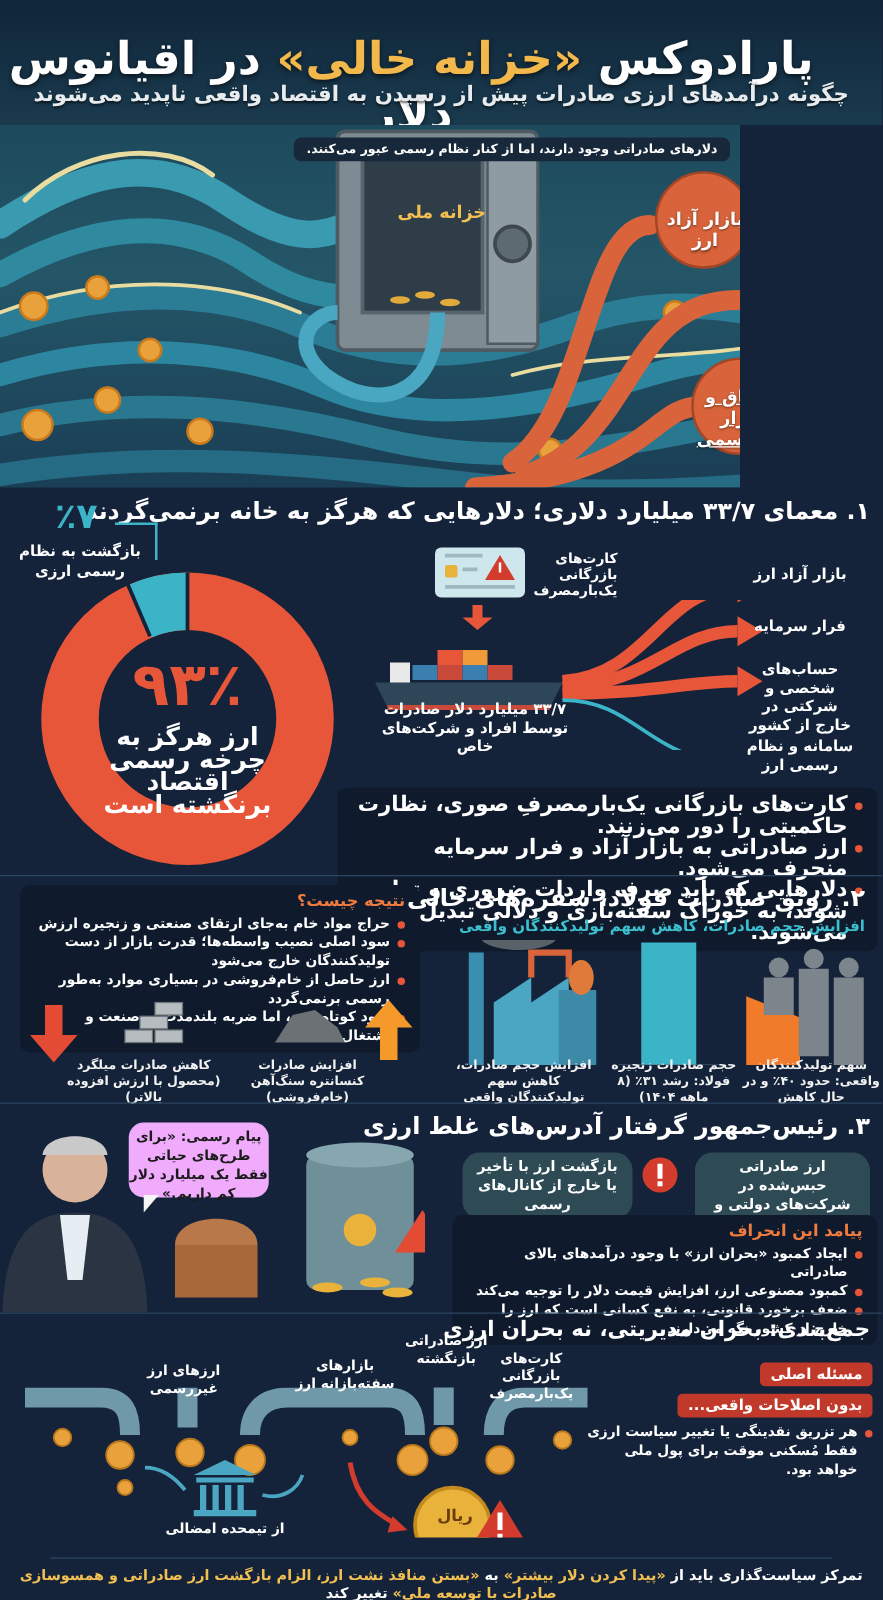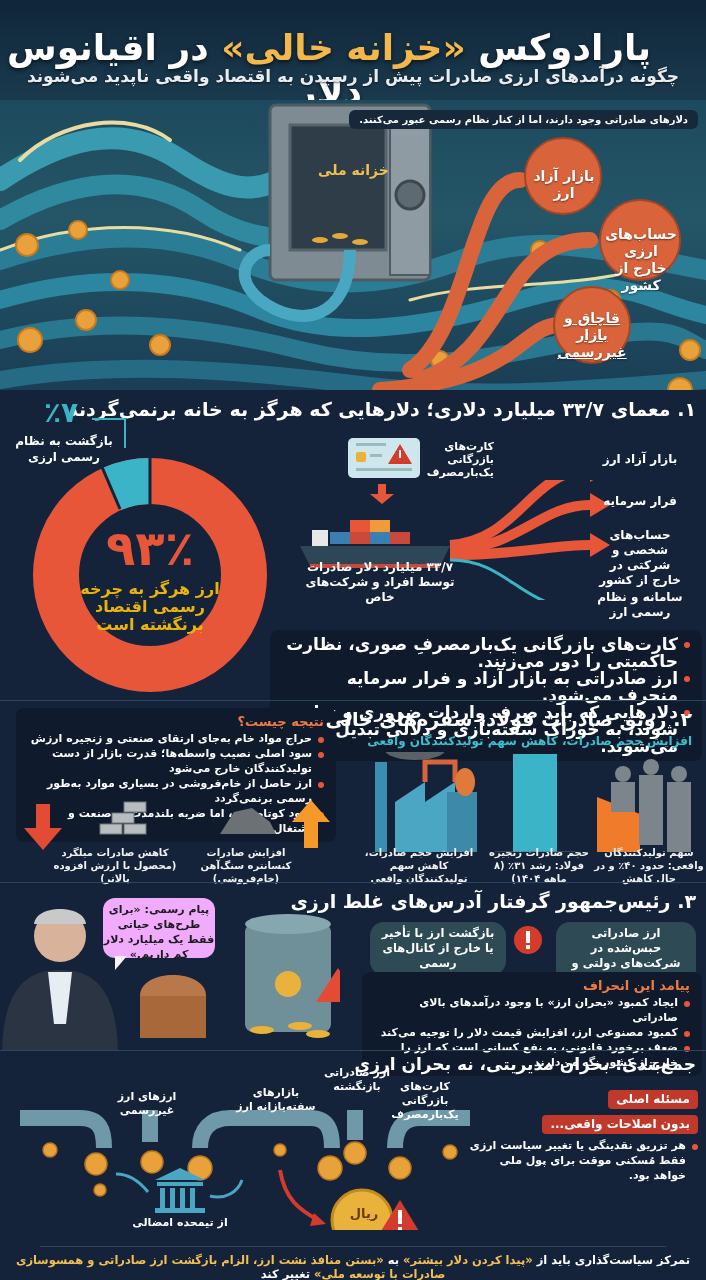--- a/index.html
+++ b/index.html
@@ -27,21 +27,21 @@
   }
   .title .hl { color: #f2b84b; }
   .subtitle {
     position: absolute; top: 66px; left: 0; width: 706px;
     font-size: 17px; font-weight: bold; color: #e8ecef;
     direction: rtl; text-shadow: 0 1px 2px rgba(0,0,0,0.6);
   }
 
   
   .hero {
-    position: absolute; left: 0; top: 100px; width: 706px; height: 290px;
+    position: absolute; left: 0; top: 100px; width: 592px; height: 290px;
     background: linear-gradient(180deg, #1d4a5c 0%, #245668 40%, #1a3e55 100%);
     overflow: hidden;
   }
   .hero-svg { position: absolute; left: 0; top: 0; }
   .hero-note {
     position: absolute; top: 10px; right: 8px;
     background: #17283a; border-radius: 6px;
     padding: 4px 10px; font-size: 10px; color: #fff; font-weight: bold;
     direction: rtl;
   }
@@ -58,21 +58,21 @@
   
   .sec-title {
     position: absolute; direction: rtl; font-weight: bold; font-size: 19px;
     color: #fff; white-space: nowrap;
   }
   .donut-wrap { position: absolute; left: 30px; top: 455px; width: 240px; height: 240px; }
   .donut-center {
     position: absolute; left: 0; top: 65px; width: 240px; text-align: center;
   }
   .donut-big { font-size: 48px; font-weight: bold; color: #e8563a; line-height: 56px; }
-  .donut-cap { font-size: 16px; font-weight: bold; color: #eab308; direction: rtl; line-height: 18px; margin-top: 4px; }
+  .donut-cap { font-size: 20px; font-weight: bold; color: #ffffff; direction: rtl; line-height: 18px; margin-top: 4px; }
   .pct7 { position: absolute; left: 44px; top: 396px; font-size: 28px; font-weight: bold; color: #3cb4c8; }
   .pct7-cap {
     position: absolute; left: 14px; top: 433px; width: 100px; text-align: center;
     font-size: 12px; font-weight: bold; direction: rtl; line-height: 16px;
   }
   .leader { position: absolute; border: 2px solid #3cb4c8; border-left: none; border-bottom: none; }
 
   .card-icon {
     position: absolute; left: 348px; top: 438px; width: 72px; height: 40px;
     background: #cde7ec; border-radius: 5px;

